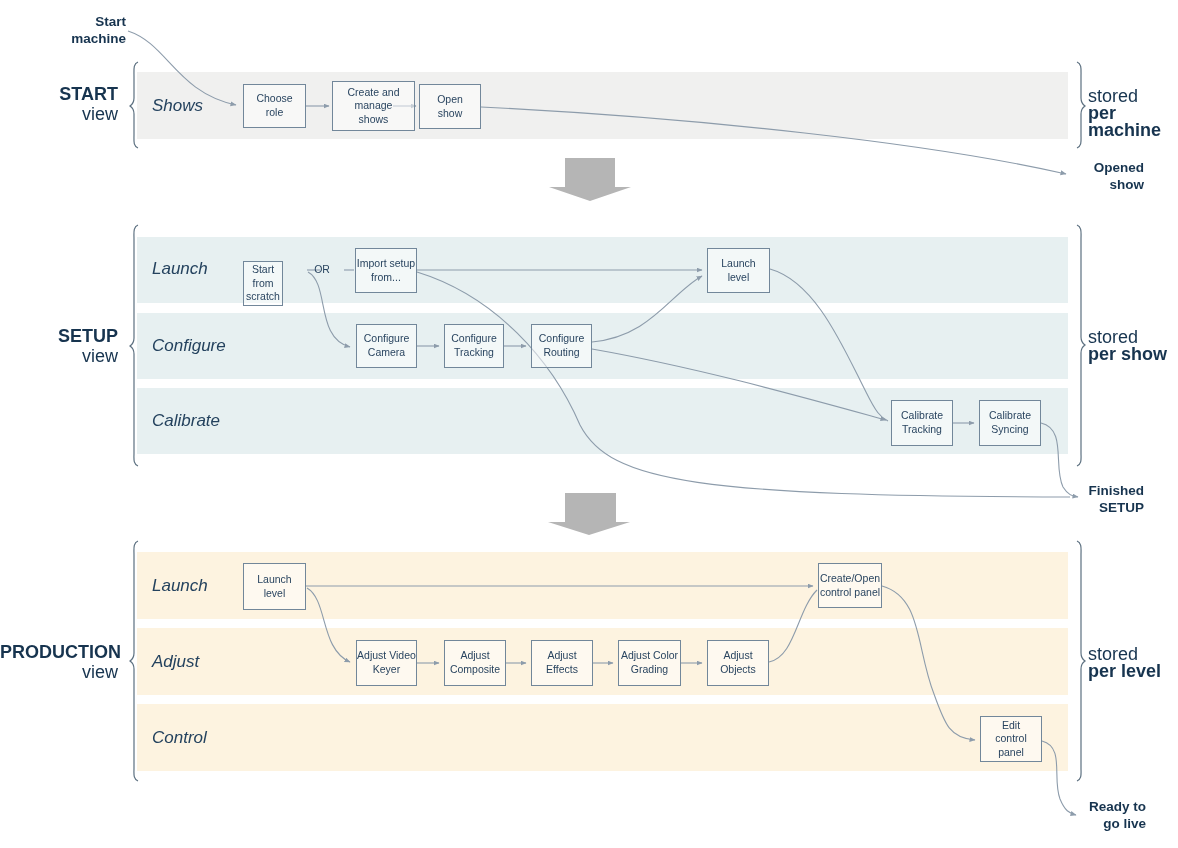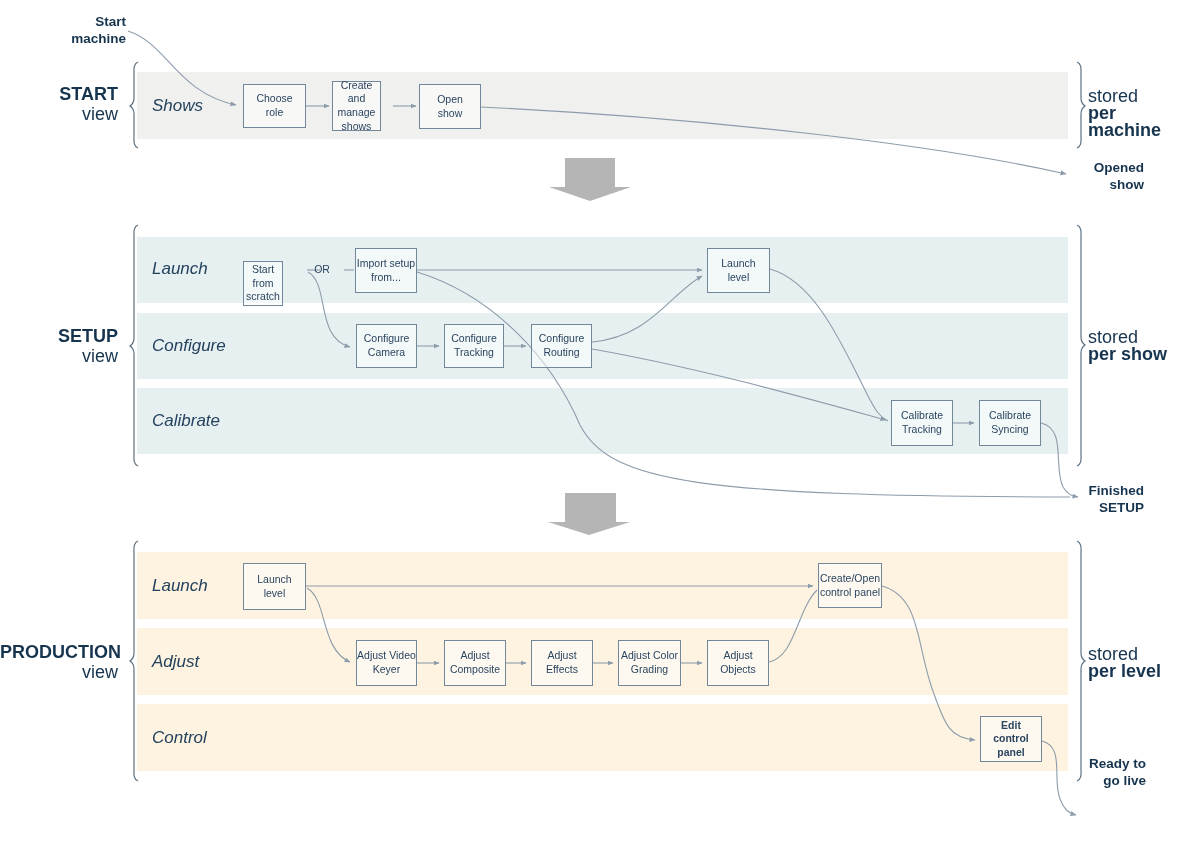--- a/index.html
+++ b/index.html
@@ -106,21 +106,21 @@
       <polygon points="565,493 616,493 616,522 630,522 589,535 548,522 565,522"></polygon>
     </g>
   </svg>
 
   <div class="annot right-align" style="left:40px;top:13px;width:86px;">Start
 machine</div>
   <div class="annot center" style="left:1086px;top:159px;width:58px;">Opened
 show</div>
   <div class="annot center" style="left:1086px;top:482px;width:58px;">Finished
 SETUP</div>
-  <div class="annot center" style="left:1088px;top:755px;width:58px;">Ready to
+  <div class="annot center" style="left:1088px;top:798px;width:58px;">Ready to
 go live</div>
 
   <div class="section-title" style="top:84px;">
     <div class="t">START</div>
     <div>view</div>
   </div>
   <div class="section-title" style="top:326px;">
     <div class="t">SETUP</div>
     <div>view</div>
   </div>
@@ -147,21 +147,21 @@
   <div class="lane-label" style="top:335px;">Configure</div>
   <div class="lane-label" style="top:410px;">Calibrate</div>
   <div class="lane-label" style="top:575px;">Launch</div>
   <div class="lane-label" style="top:651px;">Adjust</div>
   <div class="lane-label" style="top:727px;">Control</div>
 
   <div class="or-label" style="left:310px;top:263px;width:24px;">OR</div>
 
   <div class="node" style="left:243px;top:84px;width:63px;height:44px;">Choose
 role</div>
-  <div class="node" style="left:332px;top:81px;width:49px;height:50px;">Create and
+  <div class="node" style="left:332px;top:81px;width:83px;height:50px;">Create and
 manage
 shows</div>
   <div class="node" style="left:419px;top:84px;width:62px;height:45px;">Open
 show</div>
 
   <div class="node" style="left:243px;top:243px;width:40px;height:45px;margin-top:18px;">Start from
 scratch</div>
   <div class="node" style="left:355px;top:248px;width:62px;height:45px;">Import setup
 from...</div>
   <div class="node" style="left:707px;top:248px;width:63px;height:45px;">Launch
@@ -184,16 +184,16 @@
   <div class="node" style="left:356px;top:640px;width:61px;height:46px;">Adjust Video
 Keyer</div>
   <div class="node" style="left:444px;top:640px;width:62px;height:46px;">Adjust
 Composite</div>
   <div class="node" style="left:531px;top:640px;width:62px;height:46px;">Adjust
 Effects</div>
   <div class="node" style="left:618px;top:640px;width:63px;height:46px;">Adjust Color
 Grading</div>
   <div class="node" style="left:707px;top:640px;width:62px;height:46px;">Adjust
 Objects</div>
-  <div class="node" style="left:980px;top:716px;width:62px;height:46px;font-weight:bold;">Edit
+  <div class="node" style="left:980px;top:716px;width:62px;height:46px;">Edit
 control panel</div>
 
 </div>
 
 </body></html>

